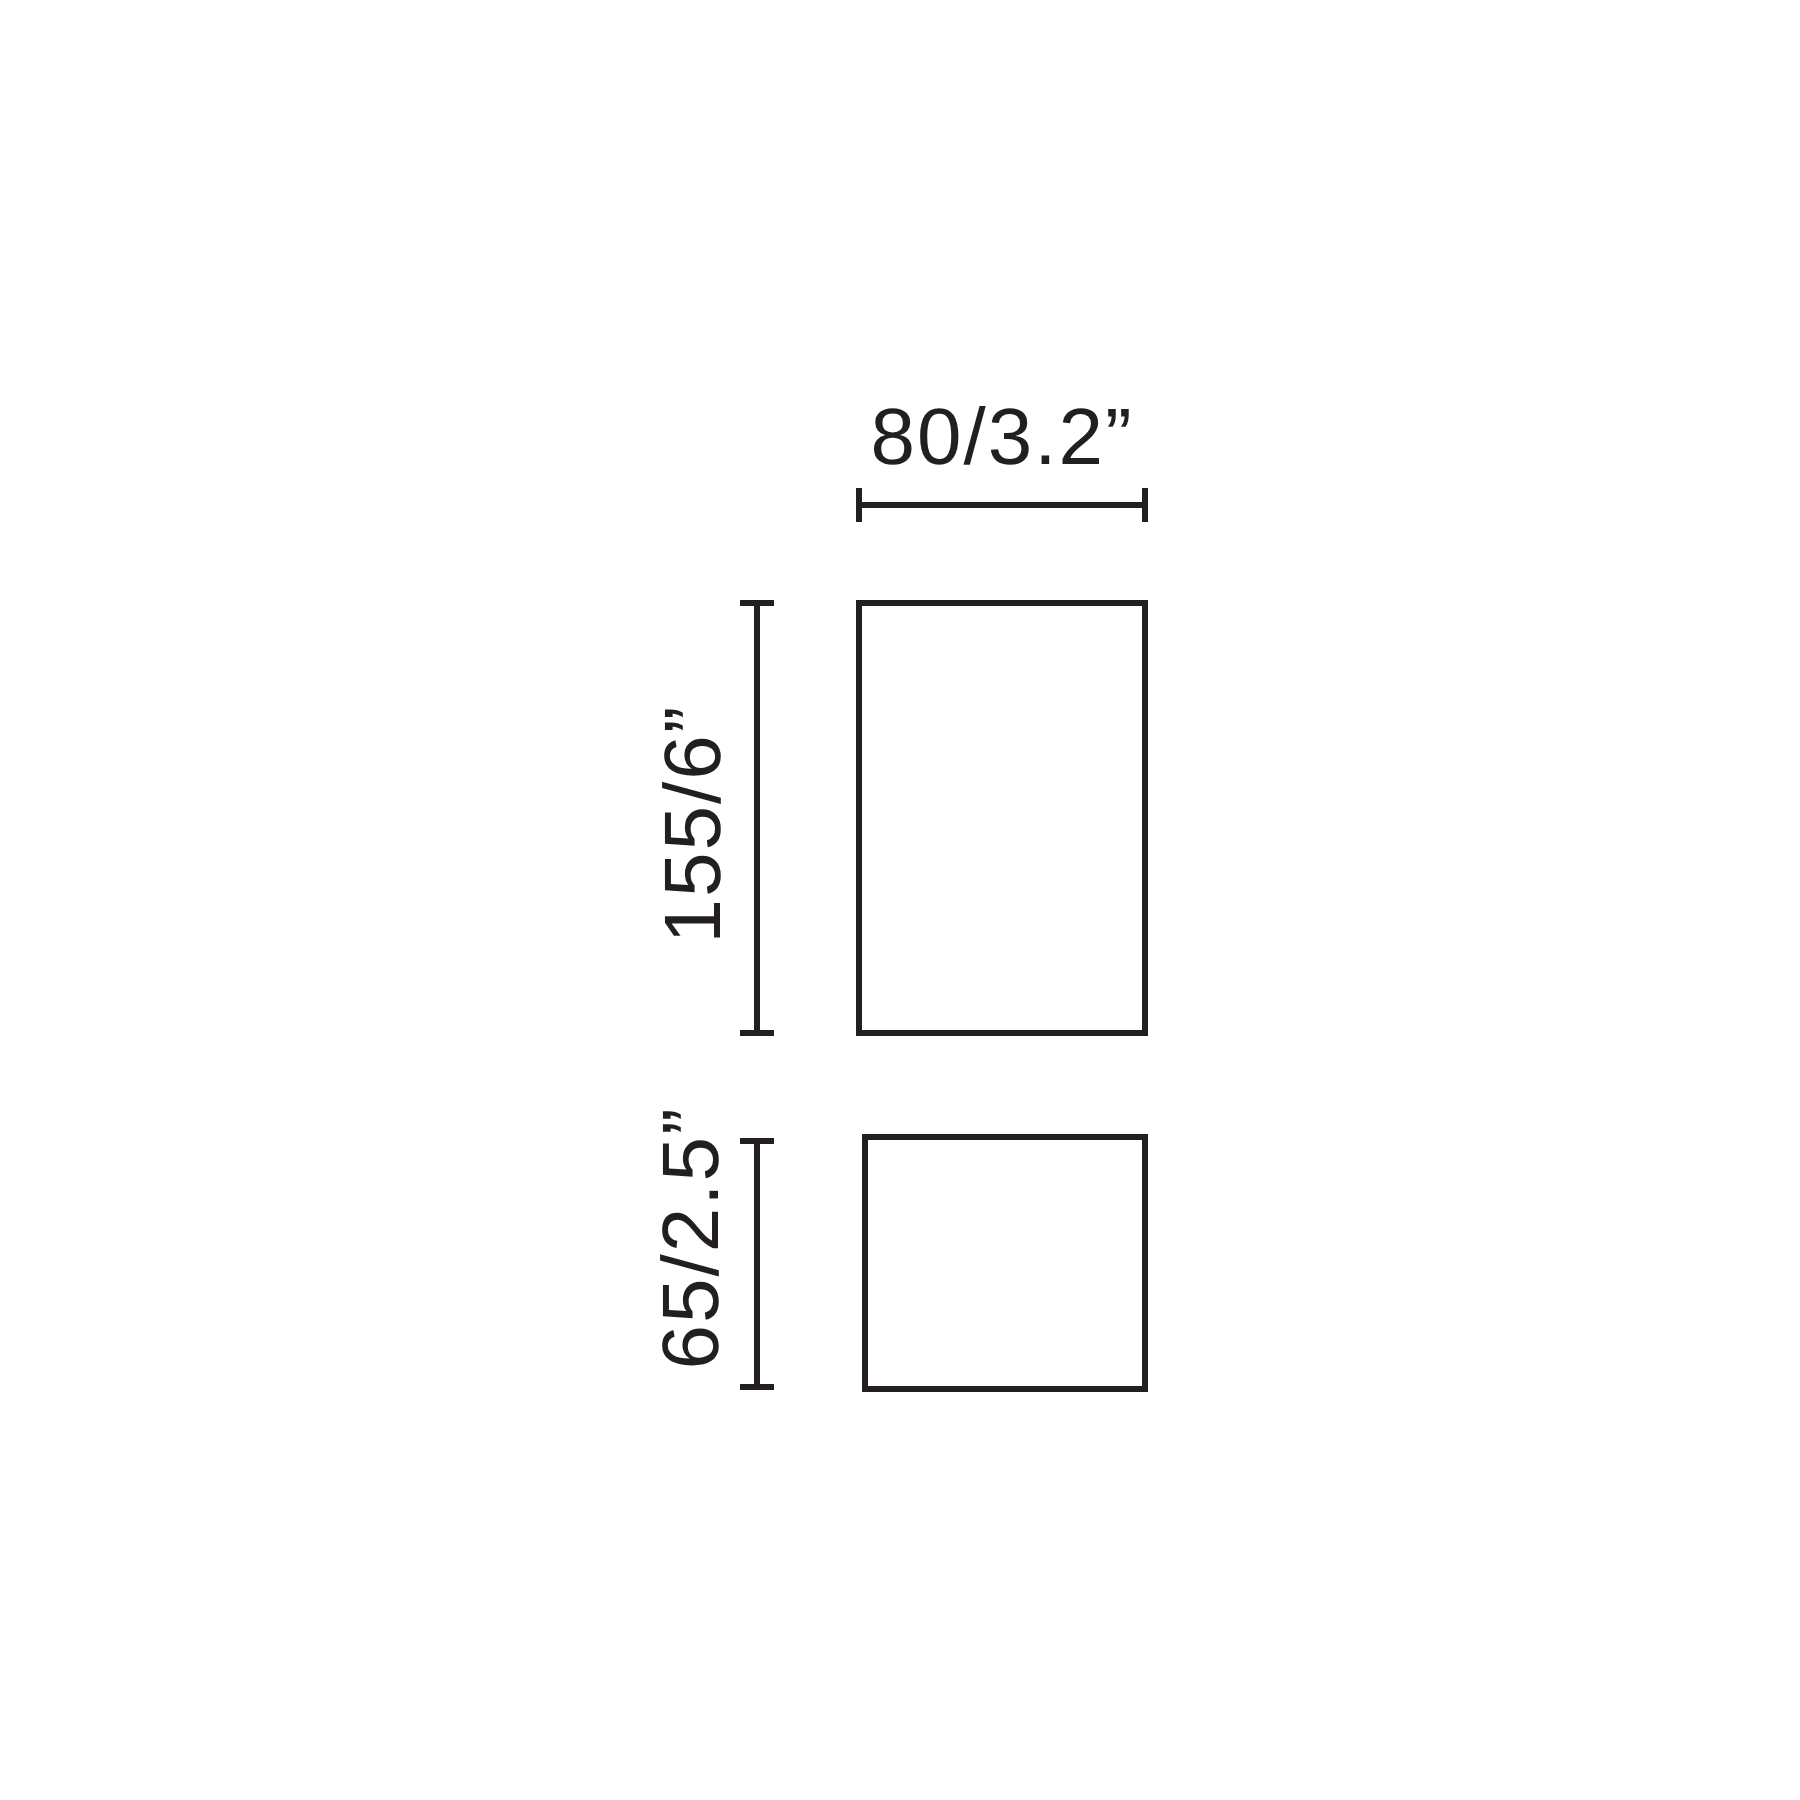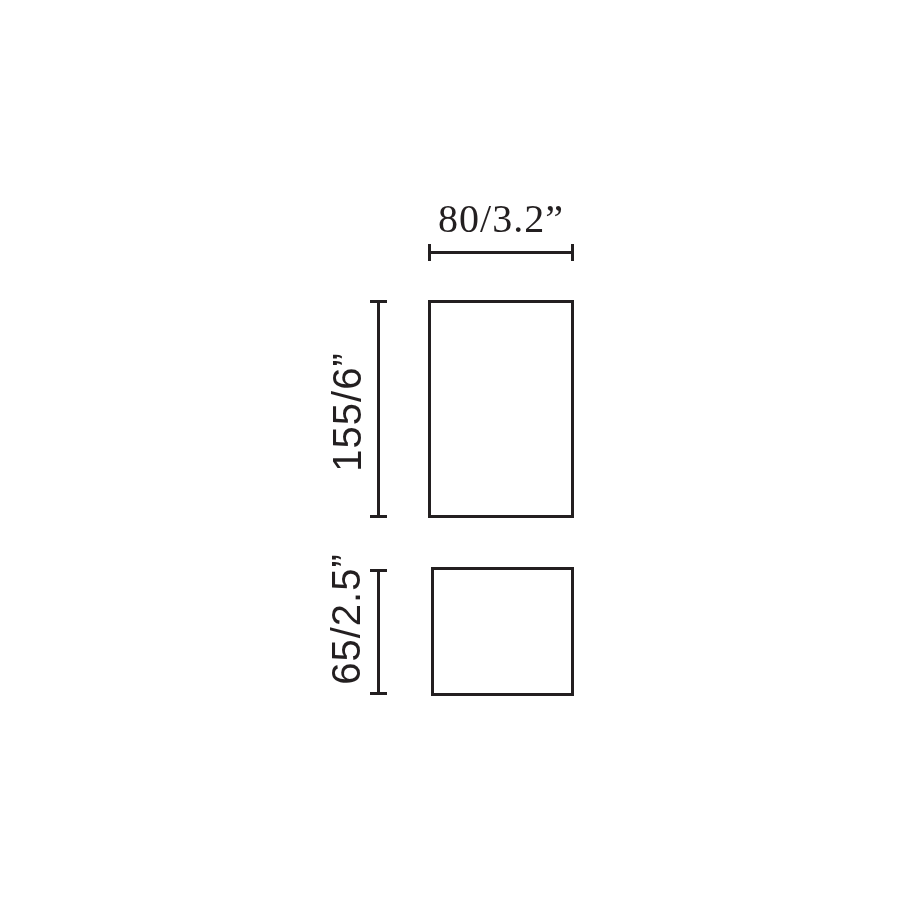--- a/index.html
+++ b/index.html
@@ -48,21 +48,20 @@
     font-size: 40px;
     line-height: 1;
     letter-spacing: 1px;
     white-space: nowrap;
     color: #231f20;
   }
   .dim-label-width {
     left: 501px;
     top: 219px;
     transform: translate(-50%, -50%);
-    font-family: Liberation Serif, serif;
   }
   .dim-label-v {
     transform: translate(-50%, -50%) rotate(-90deg);
   }
   .dim-label-body { left: 347px; top: 412px; }
   .dim-label-base { left: 346px; top: 619px; }
 </style>
 </head>
 <body>
 

